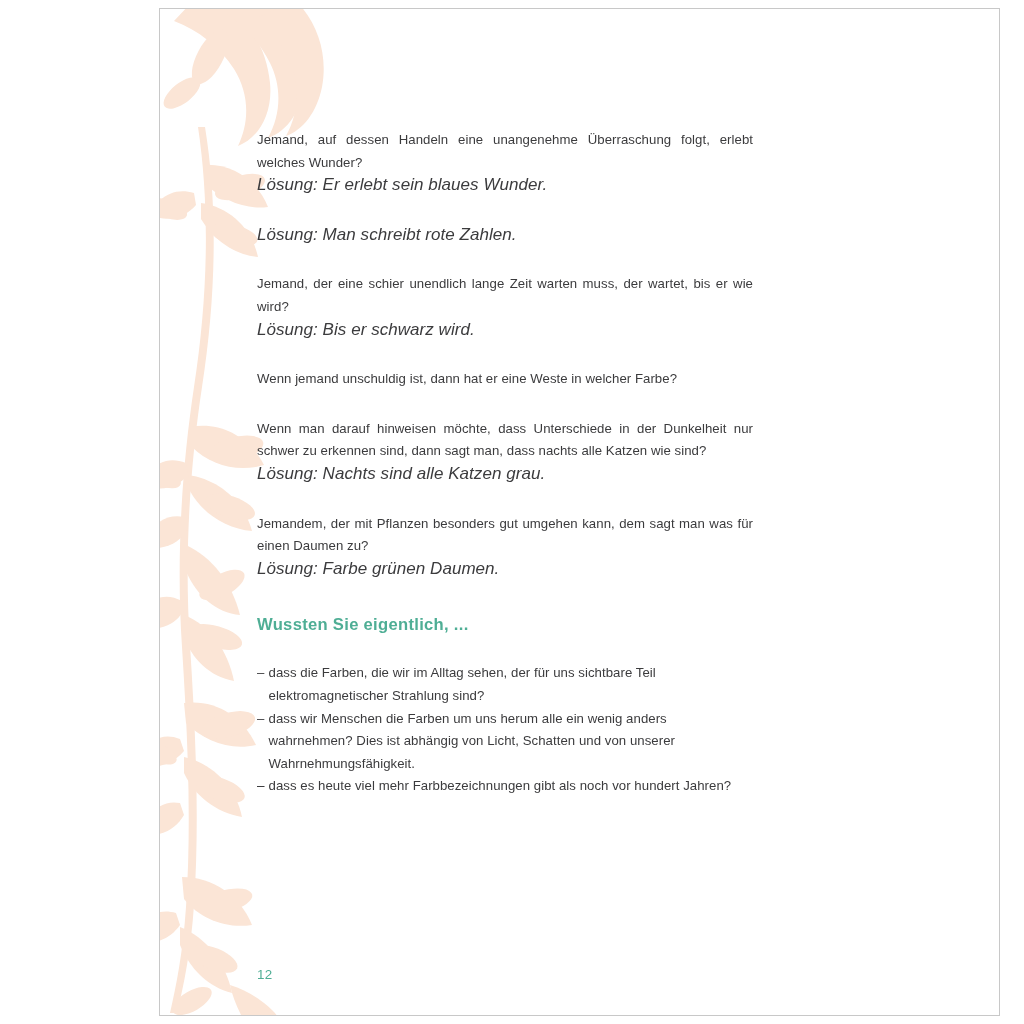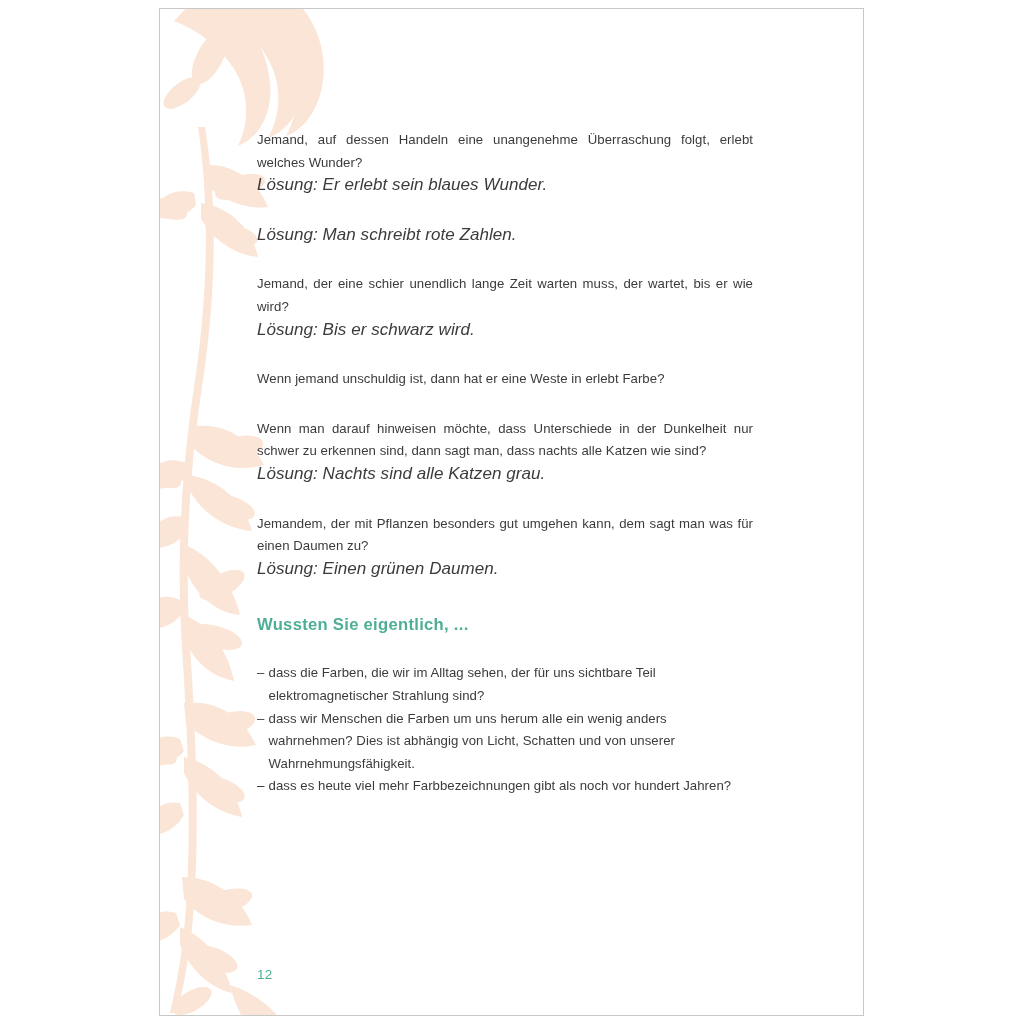--- a/index.html
+++ b/index.html
@@ -12,21 +12,21 @@
     height: 1024px;
     overflow: hidden;
     font-family: "Liberation Sans", sans-serif;
     -webkit-font-smoothing: antialiased;
   }
 
   #page-sheet {
     position: absolute;
     left: 159px;
     top: 8px;
-    width: 705px;
+    width: 841px;
     height: 1008px;
     background: #ffffff;
     border: 1px solid #c8c8c8;
     box-sizing: border-box;
     overflow: hidden;
   }
 
   
   #ornament {
     position: absolute;
@@ -181,31 +181,31 @@
     <div class="riddle-block">
       <p class="riddle-a">Lösung: Man schreibt rote Zahlen.</p>
     </div>
 
     <div class="riddle-block">
       <p class="riddle-q justified">Jemand, der eine schier unendlich lange Zeit warten muss, der wartet, bis er wie wird?</p>
       <p class="riddle-a">Lösung: Bis er schwarz wird.</p>
     </div>
 
     <div class="riddle-block">
-      <p class="riddle-q ragged">Wenn jemand unschuldig ist, dann hat er eine Weste in erlebt Farbe?</p>
+      <p class="riddle-q ragged">Wenn jemand unschuldig ist, dann hat er eine Weste in welcher Farbe?</p>
     </div>
 
     <div class="riddle-block">
       <p class="riddle-q justified">Wenn man darauf hinweisen möchte, dass Unterschiede in der Dunkelheit nur schwer zu erkennen sind, dann sagt man, dass nachts alle Katzen wie sind?</p>
       <p class="riddle-a">Lösung: Nachts sind alle Katzen grau.</p>
     </div>
 
     <div class="riddle-block">
       <p class="riddle-q justified">Jemandem, der mit Pflanzen besonders gut umgehen kann, dem sagt man was für einen Daumen zu?</p>
-      <p class="riddle-a">Lösung: Einen grünen Daumen.</p>
+      <p class="riddle-a">Lösung: Farbe grünen Daumen.</p>
     </div>
 
     <h2 id="section-heading">Wussten Sie eigentlich, ...</h2>
 
     <ul id="fact-list">
       <li>
         <span class="dash">–</span>
         <span>dass die Farben, die wir im Alltag sehen, der für uns sichtbare Teil elektromagnetischer Strahlung sind?</span>
       </li>
       <li>

